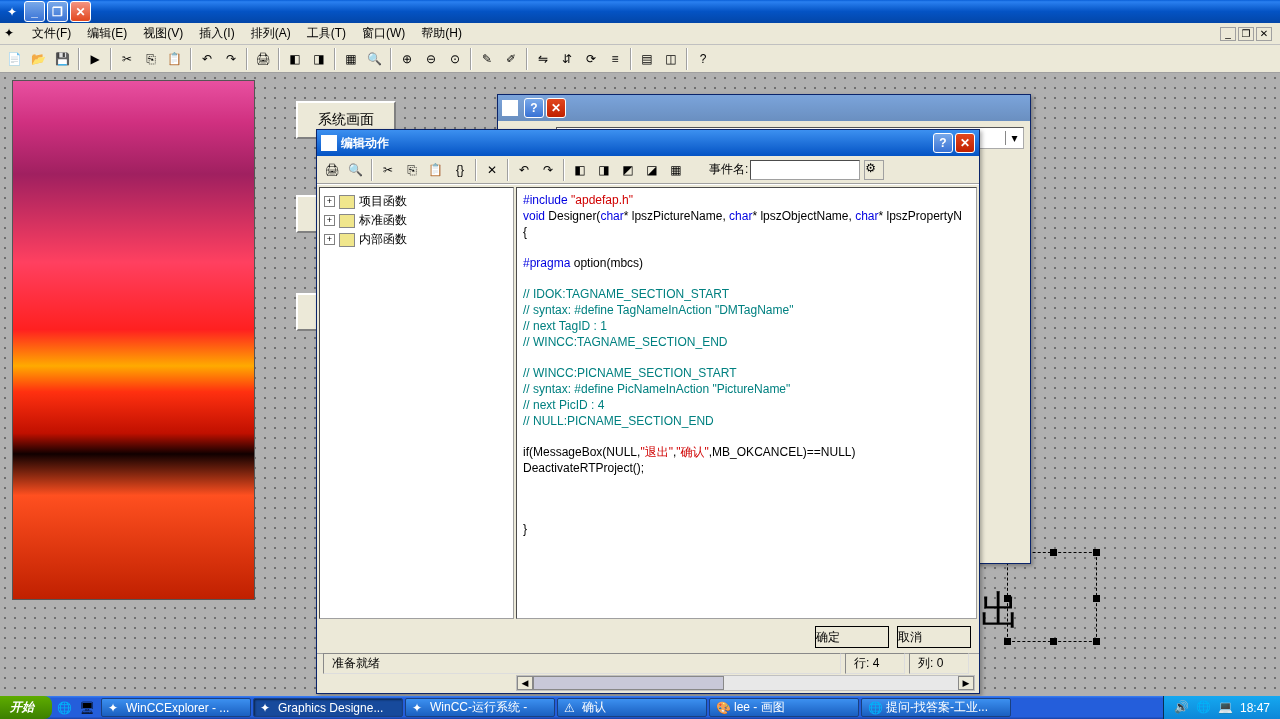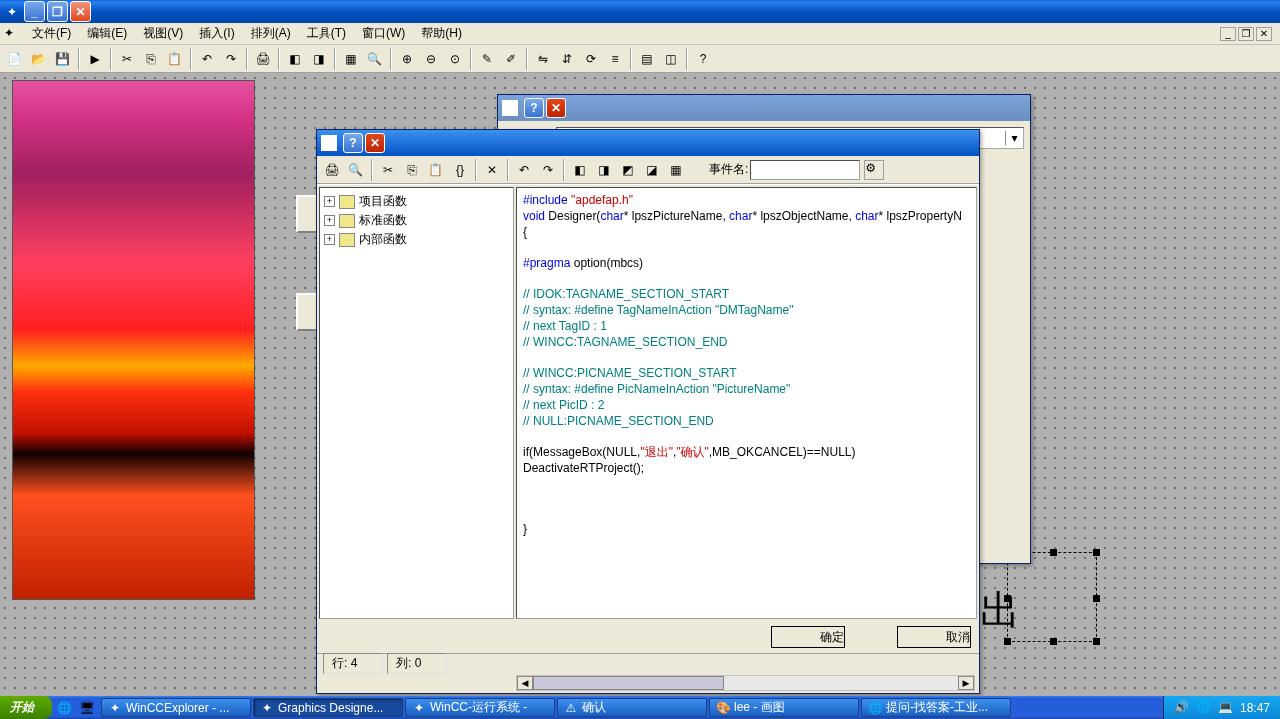--- a/index.html
+++ b/index.html
@@ -58,27 +58,27 @@
 .code-area { flex: 1; border: 1px inset #a0a0a0; background: #fff; margin: 2px 2px 2px 0; padding: 4px 6px; font-family: "Microsoft Sans Serif", sans-serif; font-size: 13px; line-height: 15px; overflow: hidden; position: relative; white-space: pre; }
 .code-area .kw-blue { color: #0000e0; }
 .code-area .kw-red { color: #d00000; }
 .code-area .kw-teal { color: #008080; }
 .code-scroll-h { position:absolute; bottom:2px; left:199px; right:4px; height:16px; background:#e8e8e8; border:1px solid #c0c0c0; display:flex;}
 .code-scroll-h .arr{width:16px;height:14px;background:#ece9d8;border:1px solid #888;text-align:center;font-size:9px;line-height:12px;cursor:pointer;}
 .code-scroll-h .track{flex:1;position:relative;}
 .code-scroll-h .thumb{position:absolute;left:0;width:45%;height:100%;background:#c8c8d8;border:1px solid #888;}
 
 .dlg-footer { height: 32px; display: flex; align-items: center; justify-content: flex-end; padding: 0 8px; gap: 8px; }
-.btn { width: 74px; height: 22px; background: #ece9d8; border: 1px solid #000; cursor: pointer; text-align:right; line-height:20px;margin-left:44px;}
+.btn { width: 74px; height: 22px; background: #ece9d8; border: 1px solid #000; cursor: pointer; text-align:left; line-height:20px;}
 .statusbar-dlg { height: 20px; border-top: 1px solid #a0a0a0; display: flex; align-items: center; padding: 0 6px; background:#ece9d8;}
 .statusbar-dlg .cell { border: 1px inset #ddd; padding: 1px 8px; margin-right: 4px; }
 .statusbar-dlg .cell.wide{flex:1;}
 
 
-.taskbar { position: absolute; bottom: 0; left: 0; right: 0; height: 23px; background: linear-gradient(to bottom, #3c81f3, #245edb 10%, #245edb 90%, #1941a5); display: flex; align-items: stretch; text-align: center; }
+.taskbar { position: absolute; bottom: 0; left: 0; right: 0; height: 23px; background: linear-gradient(to bottom, #3c81f3, #245edb 10%, #245edb 90%, #1941a5); display: flex; align-items: stretch; }
 .start { background: linear-gradient(to bottom, #5eac00, #3c8000); color: #fff; font-weight: bold; font-style: italic; padding: 0 18px 0 10px; display: flex; align-items: center; border-radius: 0 8px 8px 0; cursor: pointer; font-size:14px;}
 .ql { display: flex; align-items: center; padding: 0 4px; gap: 4px; }
 .ql-item { width: 18px; height: 18px; cursor: pointer; display:flex;align-items:center;justify-content:center;}
 .task { background: linear-gradient(to bottom, #3c90f0, #1a5fc0); border: 1px solid #1a4080; margin: 2px 1px; padding: 0 6px; display: flex; align-items: center; color: #fff; cursor: pointer; width: 150px; overflow: hidden; white-space: nowrap; border-radius:2px;}
 .task.active { background: #174a9c; box-shadow: inset 1px 1px 2px rgba(0,0,0,0.5);}
 .task .ticon{width:14px;height:14px;margin-right:4px;flex-shrink:0;}
 .tray { margin-left: auto; background: linear-gradient(to bottom, #15a8f0, #0d87d8); display: flex; align-items: center; padding: 0 10px; color: #fff; gap: 6px; border-left:1px solid #092e51;}
 .tray .ti{width:16px;height:16px;}
 </style>
 </head>
@@ -145,20 +145,21 @@
   <div class="tbtn">≡</div>
   <div class="tsep"></div>
   <div class="tbtn">▤</div>
   <div class="tbtn">◫</div>
   <div class="tsep"></div>
   <div class="tbtn">?</div>
 </div>
 
 <div class="canvas">
   <div class="pic"></div>
+  <div class="canvas-btn" style="left:296px;top:28px;">系统画面</div>
   <div class="canvas-btn" style="left:296px;top:122px;width:20px;">参</div>
   <div class="canvas-btn" style="left:296px;top:220px;width:20px;">报</div>
   <span class="exit-txt" style="left:980px;top:510px;">出</span>
   <div class="sel-box" style="left:1007px;top:479px;width:90px;height:90px;">
     <div class="sel-handle" style="left:-4px;top:-4px;"></div>
     <div class="sel-handle" style="right:-4px;top:-4px;"></div>
     <div class="sel-handle" style="left:-4px;bottom:-4px;"></div>
     <div class="sel-handle" style="right:-4px;bottom:-4px;"></div>
     <div class="sel-handle" style="left:42px;top:-4px;"></div>
     <div class="sel-handle" style="left:42px;bottom:-4px;"></div>
@@ -177,20 +178,21 @@
     <div style="border:1px inset #aaa;height:22px;width:468px;background:#fff;margin-left:auto;display:flex;align-items:center;">
       <span style="flex:1"></span>
         <span style="width:18px;text-align:center;border-left:1px solid #888;">▾</span>
     </div>
   </div>
 </div>
 
 <div class="dialog" style="left:316px;top:129px;width:664px;height:565px;">
   <div class="dlg-title">
     <span class="icon"></span>
+    <span class="t">编辑动作</span>
     <div class="dlg-btn help">?</div>
     <div class="dlg-btn">✕</div>
   </div>
   <div class="dlg-toolbar">
     <div class="tbtn">🖨</div>
     <div class="tbtn">🔍</div>
     <div class="tsep"></div>
     <div class="tbtn">✂</div>
     <div class="tbtn">⎘</div>
     <div class="tbtn">📋</div>
@@ -234,21 +236,21 @@
 
 <span class="kw-blue">#pragma </span><span>option(mbcs)</span>
 
 <span class="kw-teal">// IDOK:TAGNAME_SECTION_START</span>
 <span class="kw-teal">// syntax: #define TagNameInAction "DMTagName"</span>
 <span class="kw-teal">// next TagID : 1</span>
 <span class="kw-teal">// WINCC:TAGNAME_SECTION_END</span>
 
 <span class="kw-teal">// WINCC:PICNAME_SECTION_START</span>
 <span class="kw-teal">// syntax: #define PicNameInAction "PictureName"</span>
-<span class="kw-teal">// next PicID : 2</span>
+<span class="kw-teal">// next PicID : 4</span>
 <span class="kw-teal">// NULL:PICNAME_SECTION_END</span>
 
 <span>if(MessageBox(NULL,</span><span class="kw-red">"退出"</span><span>,</span><span class="kw-red">"确认"</span><span>,MB_OKCANCEL)==NULL)</span>
 <span>DeactivateRTProject();</span>
 
 
 
 <span>}</span></div>
   </div>
   <div class="code-scroll-h">
@@ -256,20 +258,21 @@
     <div class="track">
         <div class="thumb"></div>
       </div>
     <div class="arr">▶</div>
   </div>
   <div class="dlg-footer">
     <button class="btn">确定</button>
     <button class="btn">取消</button>
   </div>
   <div class="statusbar-dlg">
+    <div class="cell wide">准备就绪</div>
     <div class="cell" style="width:60px">行: 4</div>
     <div class="cell" style="width:60px">列: 0</div>
   </div>
 </div>
 
 <div class="taskbar">
   <div class="start">
       <span>开始</span>
     </div>
   <div class="ql">

